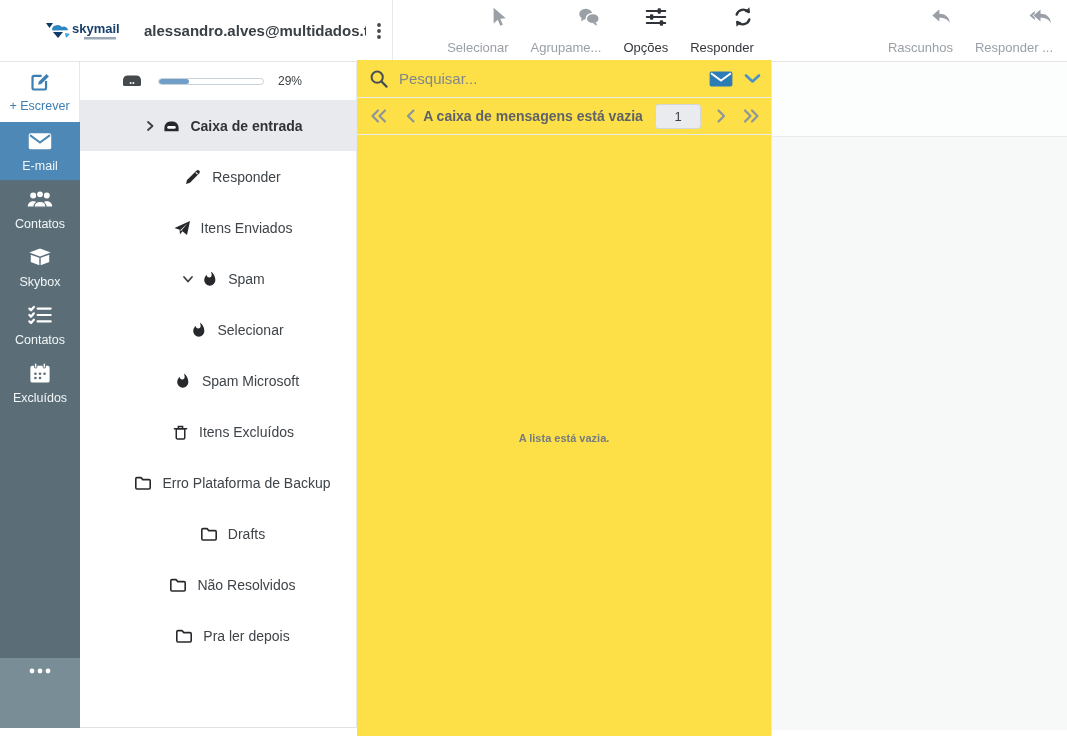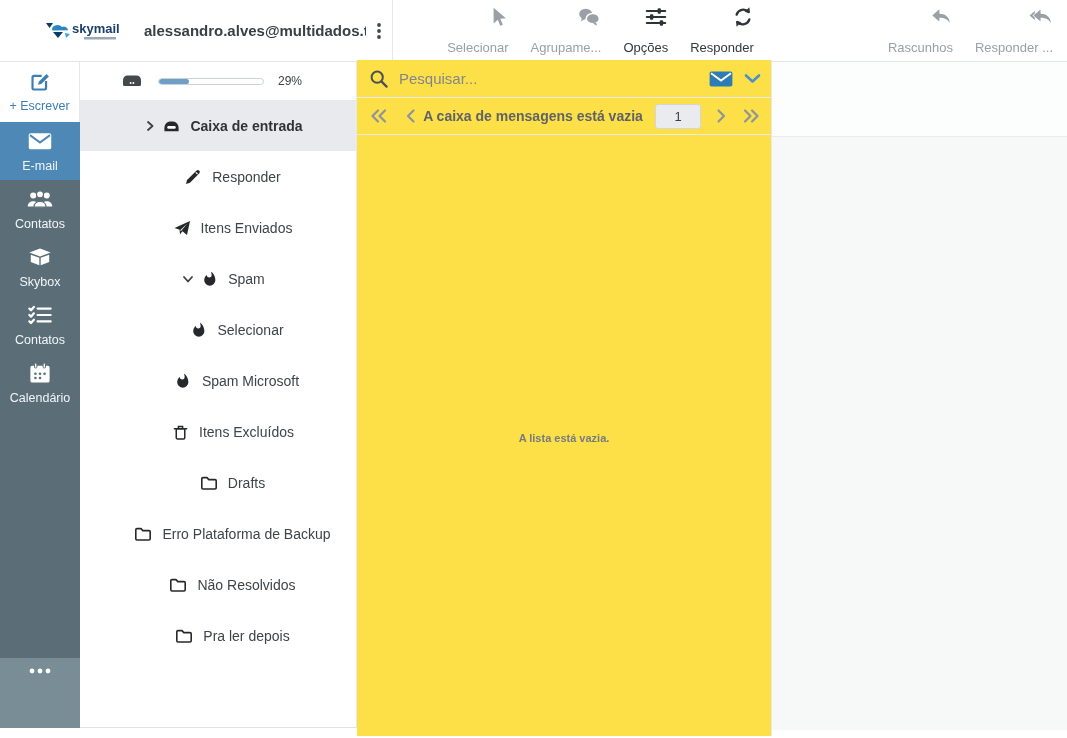--- a/index.html
+++ b/index.html
@@ -256,21 +256,21 @@
           <rect x="12.6" y="0.8" width="2" height="4" rx="0.8" fill="#fff" stroke="#5b6e78" stroke-width="0.8"></rect>
           <g fill="#5b6e78">
             <circle cx="6.2" cy="9.6" r="1.1"></circle>
               <circle cx="10" cy="9.6" r="1.1"></circle>
               <circle cx="13.8" cy="9.6" r="1.1"></circle>
             <circle cx="6.2" cy="13.2" r="1.1"></circle>
               <circle cx="10" cy="13.2" r="1.1"></circle>
           </g>
         </svg>
       </span>
-      <span>Calendário</span>
+      <span>Excluídos</span>
     </div>
 
     <div class="rail-spacer"></div>
 
     <div class="rail-more">
       <svg class="ic" width="26" height="10" viewBox="0 0 26 10">
         <circle cx="5" cy="5" r="2.4" fill="#fff"></circle>
         <circle cx="13" cy="5" r="2.4" fill="#fff"></circle>
         <circle cx="21" cy="5" r="2.4" fill="#fff"></circle>
       </svg>
@@ -375,31 +375,31 @@
       <span class="flabel">Itens Excluídos</span>
     </div>
 
     <div class="frow">
       <span class="chev"></span>
       <span class="fic">
         <svg width="18" height="16" viewBox="0 0 18 16">
             <path fill="none" stroke="#26282b" stroke-width="1.6" stroke-linejoin="round" d="M1.8 3.8 a1.2 1.2 0 0 1 1.2-1.2 h4 l1.8 2 h6.2 a1.2 1.2 0 0 1 1.2 1.2 v7 a1.2 1.2 0 0 1 -1.2 1.2 H3 a1.2 1.2 0 0 1 -1.2-1.2 z"></path>
           </svg>
       </span>
-      <span class="flabel">Drafts</span>
+      <span class="flabel">Erro Plataforma de Backup</span>
     </div>
 
     <div class="frow">
       <span class="chev"></span>
       <span class="fic">
         <svg width="18" height="16" viewBox="0 0 18 16">
             <path fill="none" stroke="#26282b" stroke-width="1.6" stroke-linejoin="round" d="M1.8 3.8 a1.2 1.2 0 0 1 1.2-1.2 h4 l1.8 2 h6.2 a1.2 1.2 0 0 1 1.2 1.2 v7 a1.2 1.2 0 0 1 -1.2 1.2 H3 a1.2 1.2 0 0 1 -1.2-1.2 z"></path>
           </svg>
       </span>
-      <span class="flabel">Erro Plataforma de Backup</span>
+      <span class="flabel">Drafts</span>
     </div>
 
     <div class="frow">
       <span class="chev"></span>
       <span class="fic">
         <svg width="18" height="16" viewBox="0 0 18 16">
             <path fill="none" stroke="#26282b" stroke-width="1.6" stroke-linejoin="round" d="M1.8 3.8 a1.2 1.2 0 0 1 1.2-1.2 h4 l1.8 2 h6.2 a1.2 1.2 0 0 1 1.2 1.2 v7 a1.2 1.2 0 0 1 -1.2 1.2 H3 a1.2 1.2 0 0 1 -1.2-1.2 z"></path>
           </svg>
       </span>
       <span class="flabel">Não Resolvidos</span>

